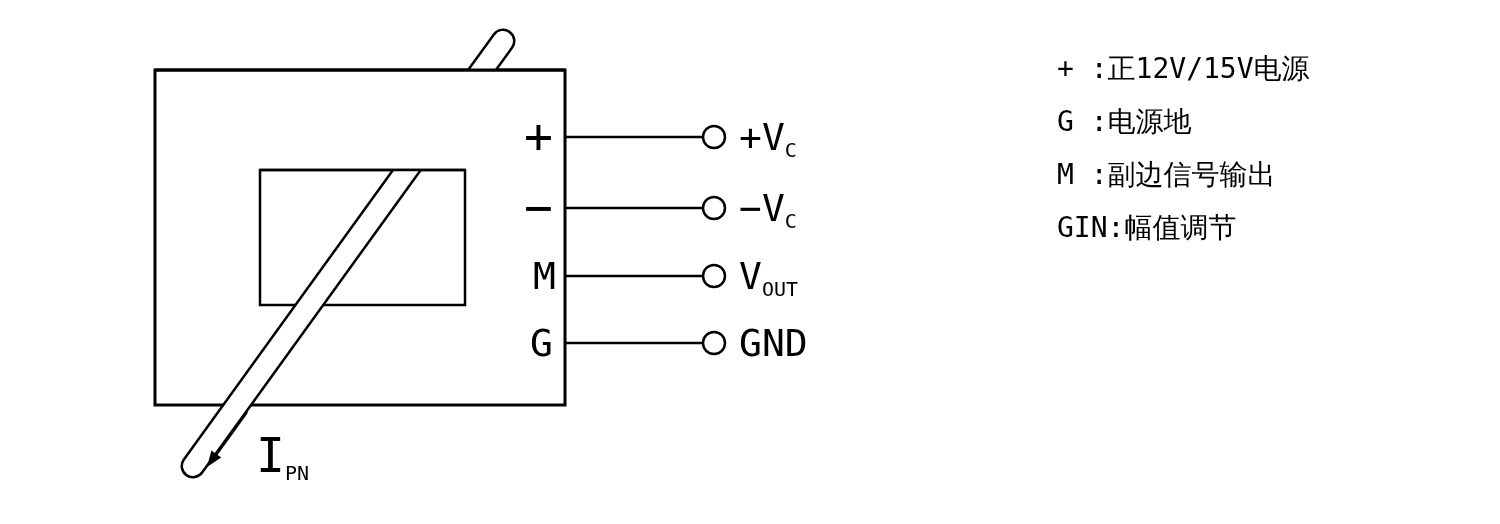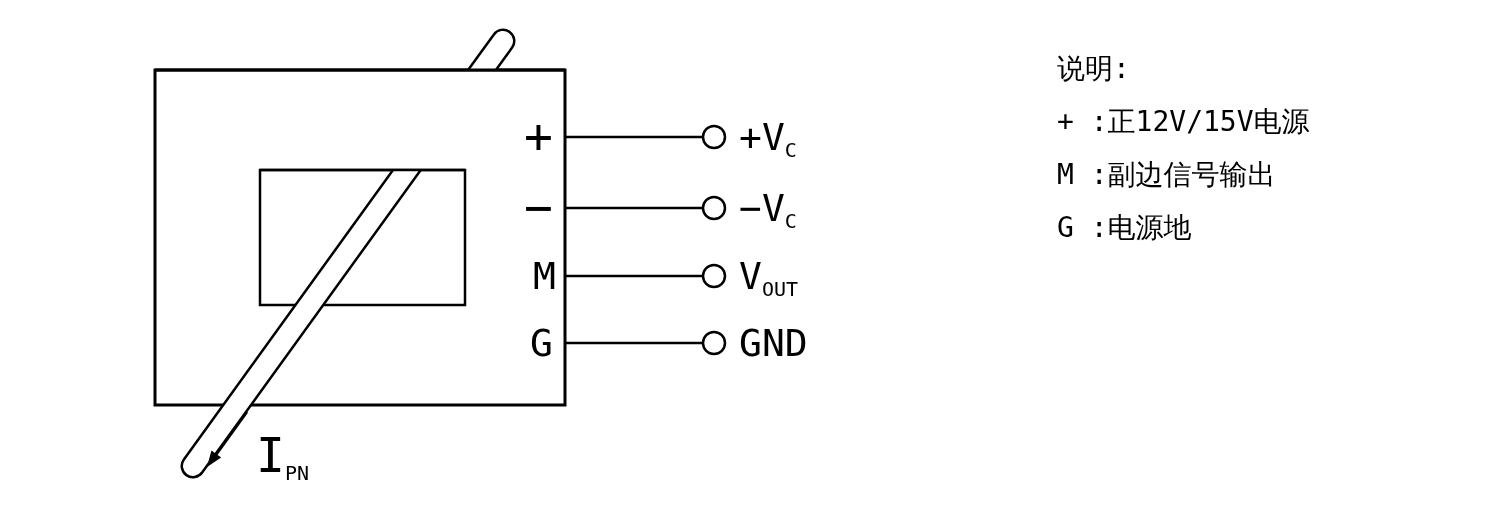--- a/index.html
+++ b/index.html
@@ -82,19 +82,19 @@
     <circle class="termc" cx="714" cy="276" r="11"></circle>
     <text class="tlabel" x="739" y="289"><tspan>V</tspan><tspan class="tsub" dy="7">OUT</tspan></text>
 
     <text class="sym-med" x="553" y="356" text-anchor="end">G</text>
     <line class="wire" x1="566" y1="343" x2="702" y2="343"></line>
     <circle class="termc" cx="714" cy="343" r="11"></circle>
     <text class="tlabel" x="739" y="356"><tspan>GND</tspan><tspan class="tsub" dy="7"></tspan></text>
   </svg>
 
   <div class="legend">
-    <div class="legend-line"><span>说明:</span></div>
     <div class="legend-line"><span>+</span><sub class="lsub"></sub><span> :正12V/15V电源</span></div>
+    <div class="legend-line"><span>G</span><sub class="lsub"></sub><span> :电源地</span></div>
     <div class="legend-line"><span>M</span><sub class="lsub"></sub><span> :副边信号输出</span></div>
-    <div class="legend-line"><span>G</span><sub class="lsub"></sub><span> :电源地</span></div>
+    <div class="legend-line"><span>GIN</span><sub class="lsub"></sub><span>:幅值调节</span></div>
   </div>
 
 </div>
 
 </body></html>

